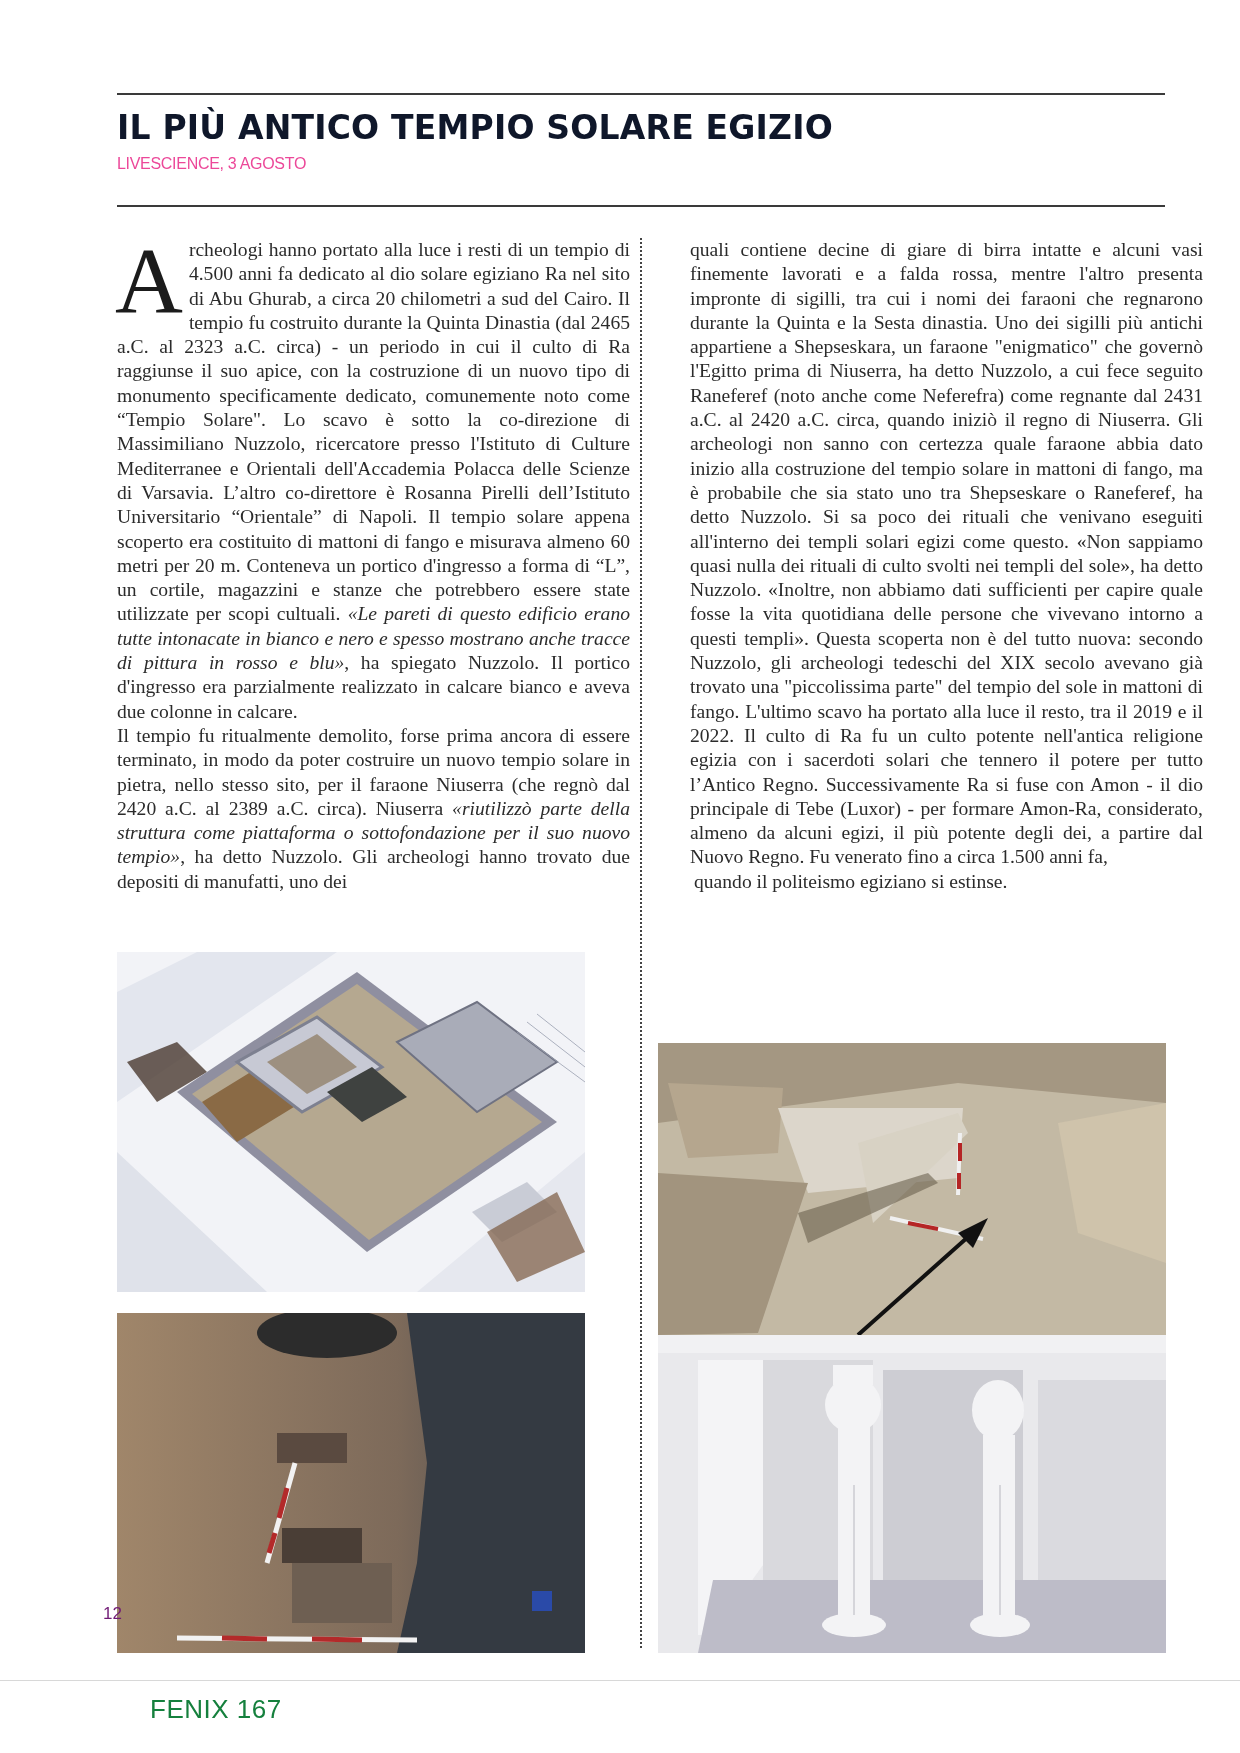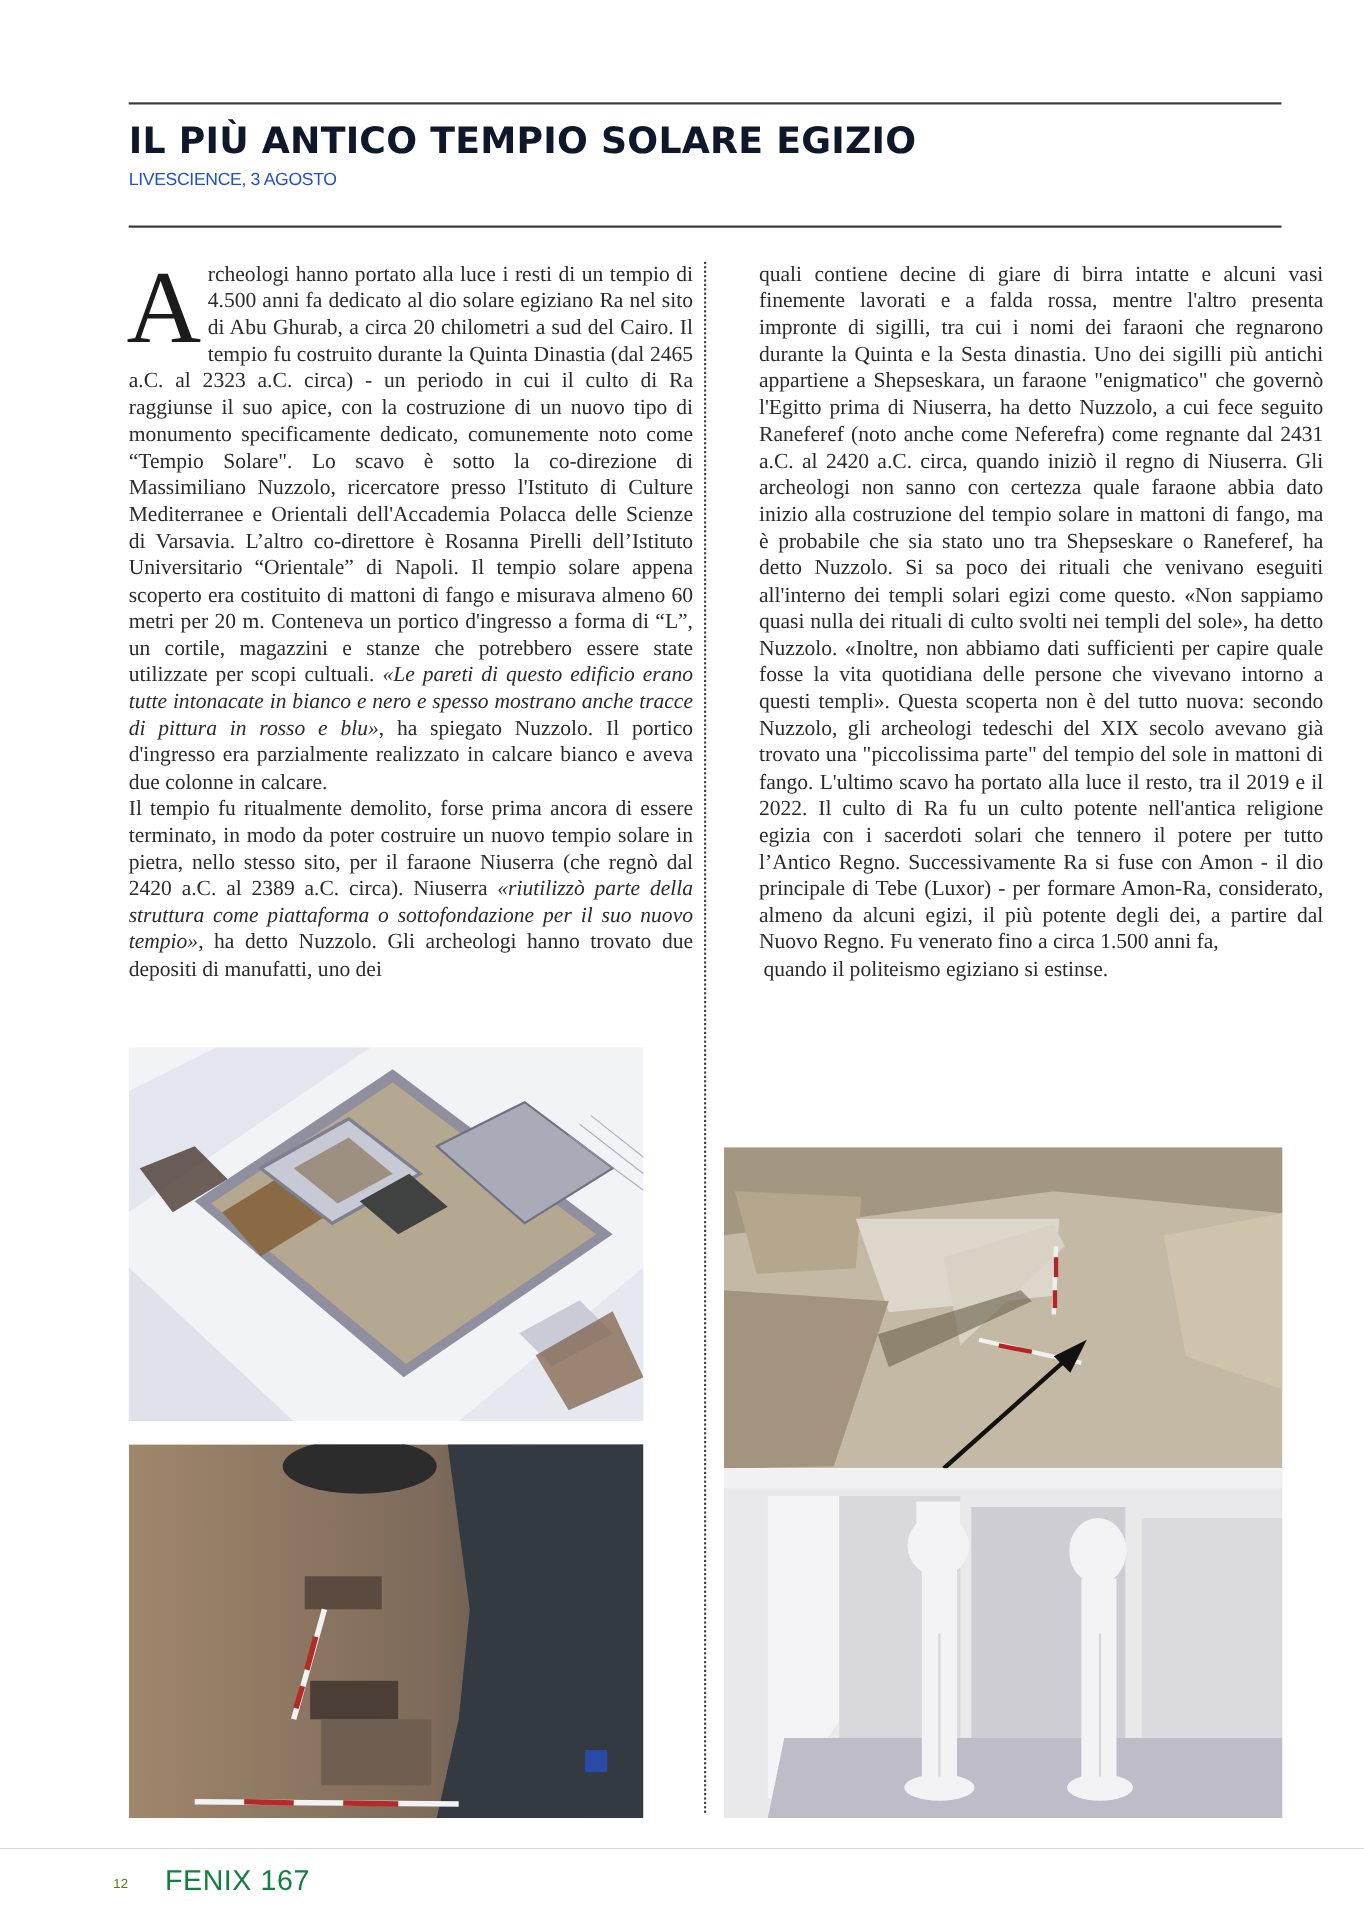--- a/index.html
+++ b/index.html
@@ -1,33 +1,33 @@
 <!DOCTYPE html>
 <html><head>
 <meta charset="utf-8">
 <style>
   html, body { margin:0; padding:0; background:#ffffff; }
   body { width:1240px; height:1753px; position:relative; overflow:hidden; font-family:"Liberation Serif", "DejaVu Serif", serif; color:#2a2a2a; }
   .rule { position:absolute; left:117px; width:1048px; height:2px; background:#3a3a3a; }
   .rule.top { top:93px; }
   .rule.mid { top:205px; }
   .title { position:absolute; left:117px; top:108px; font-family:"DejaVu Sans", sans-serif; font-weight:bold; font-size:33px; letter-spacing:0.2px; color:#0f172a; white-space:nowrap; }
-  .source { position:absolute; left:117px; top:155px; font-family:"Liberation Sans", sans-serif; font-size:16px; color:#1d4ed8; letter-spacing:-0.3px; }
+  .source { position:absolute; left:117px; top:155px; font-family:"Liberation Sans", sans-serif; font-size:16px; color:#ec4899; letter-spacing:-0.3px; }
   .col { position:absolute; top:238px; font-size:19.6px; line-height:24.3px; text-align:justify; color:#2b2b2b; }
   .col.left { left:117px; width:513px; }
   .col.right { left:690px; width:513px; top:238px; }
   .col p { margin:0; }
   .dropcap { float:left; font-size:94px; line-height:72px; margin:6px 6px 0 -2px; color:#1b1b1b; font-family:"Liberation Serif", serif; }
   .col em { font-style:italic; }
   .sep { position:absolute; left:640px; top:238px; height:1410px; width:0; border-left:2px dotted #444; }
   .indent { display:block; padding-left:4px; }
   .link { font-weight:bold; font-style:italic; }
   .photo { position:absolute; overflow:hidden; }
   .footer-rule { position:absolute; left:0; top:1680px; width:1240px; height:1px; background:#d8d8d8; }
-  .page-num { position:absolute; left:103px; top:1705px; font-family:"Liberation Sans", sans-serif; font-size:12px; color:#4d7c0f; }
+  .page-num { position:absolute; left:103px; top:1604px; font-family:"Liberation Sans", sans-serif; font-size:17px; color:#701a75; }
   .magazine { position:absolute; left:150px; top:1694px; font-family:"Liberation Sans", sans-serif; font-size:26px; color:#15803d; letter-spacing:0.5px; }
 </style>
 </head>
 <body>
 
 <div class="rule top"></div>
 <div class="title">IL PIÙ ANTICO TEMPIO SOLARE EGIZIO</div>
 <div class="source">LIVESCIENCE, 3 AGOSTO</div>
 <div class="rule mid"></div>
 

